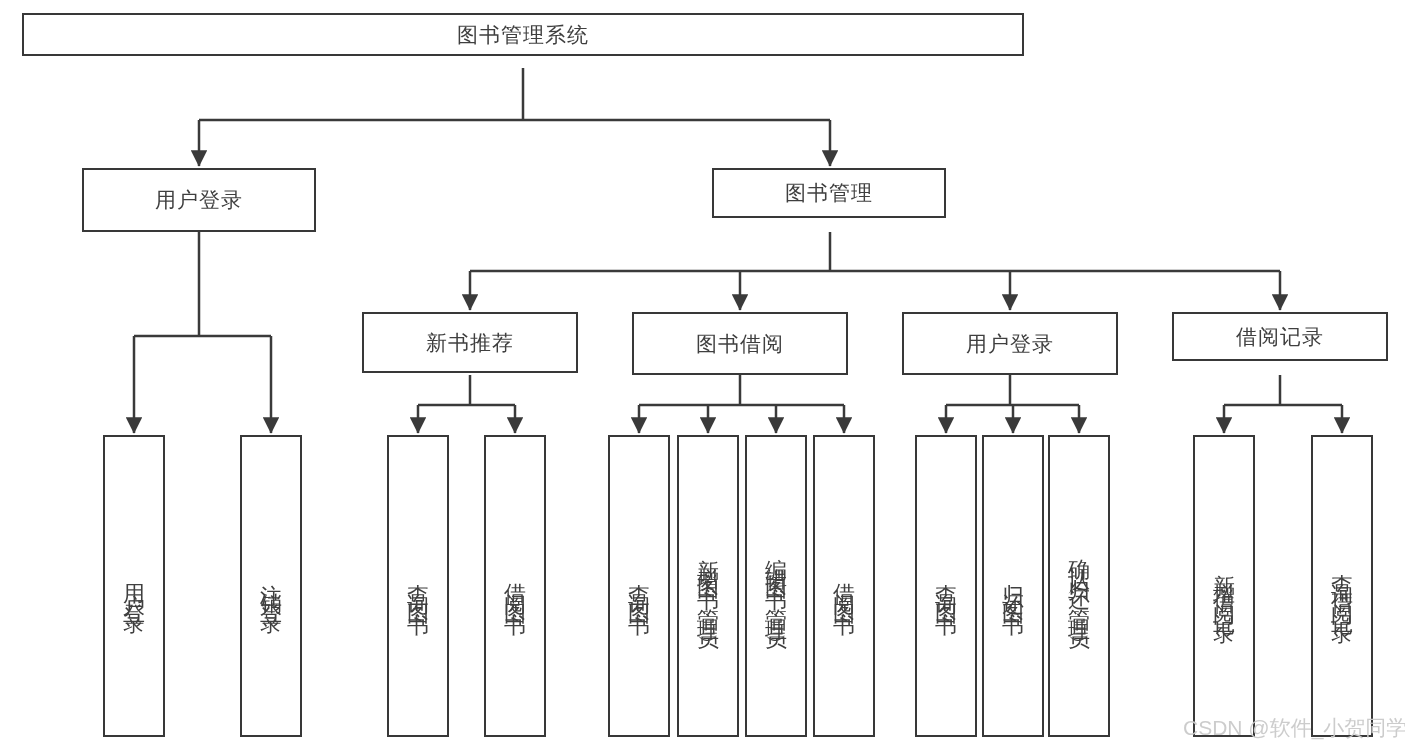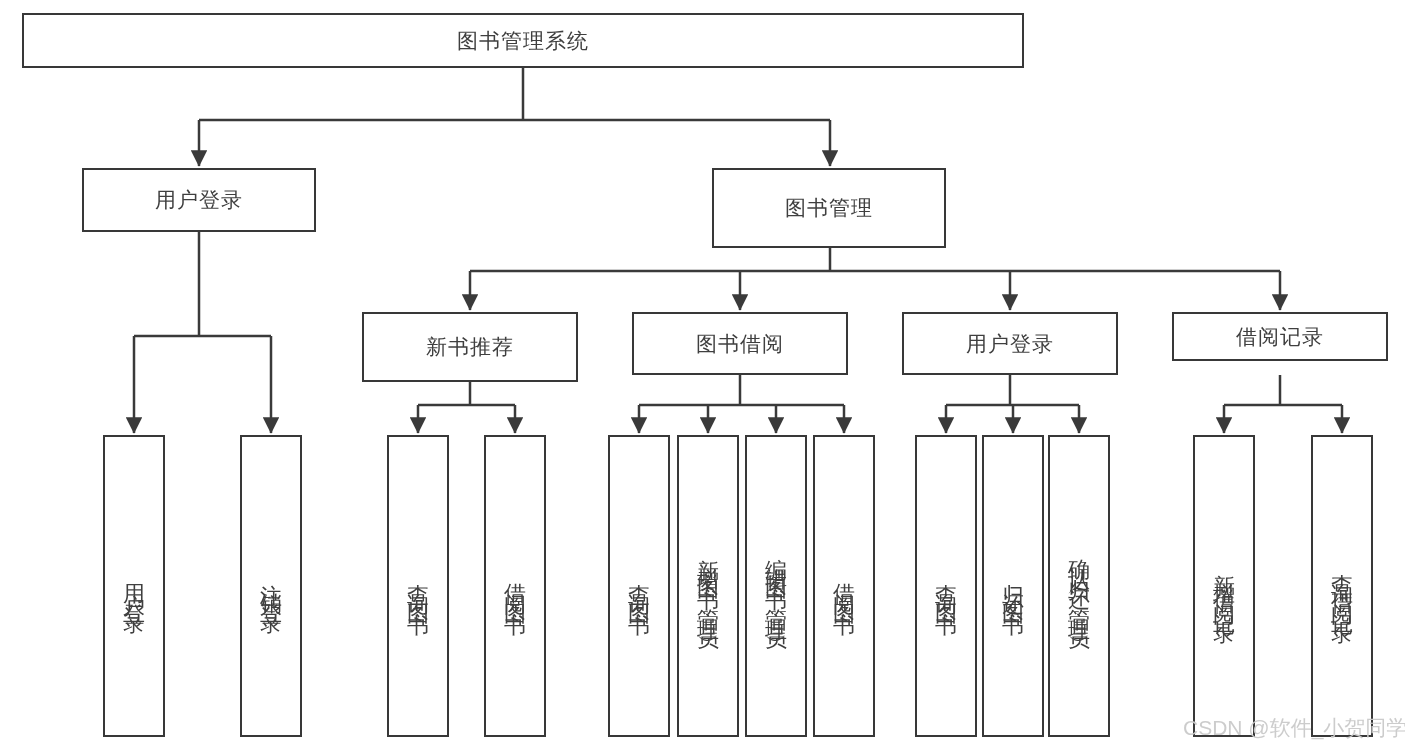--- a/index.html
+++ b/index.html
@@ -102,32 +102,32 @@
 
       <path d="M946 405 V433" marker-end="url(#arw)"></path>
       <path d="M1013 405 V433" marker-end="url(#arw)"></path>
       <path d="M1079 405 V433" marker-end="url(#arw)"></path>
 
       <path d="M1224 405 V433" marker-end="url(#arw)"></path>
       <path d="M1342 405 V433" marker-end="url(#arw)"></path>
     </g>
   </svg>
 
-  <div class="node hnode" style="left:22px; top:13px; width:1002px; height:55px;text-align:center;">
+  <div class="node hnode" style="left:22px; top:13px; width:1002px; height:43px;text-align:center;">
     <span>图书管理系统</span>
   </div>
 
   <div class="node hnode" style="left:82px; top:168px; width:234px; height:64px;">
     <span>用户登录</span>
   </div>
-  <div class="node hnode" style="left:712px; top:168px; width:234px; height:80px;">
+  <div class="node hnode" style="left:712px; top:168px; width:234px; height:50px;">
     <span>图书管理</span>
   </div>
 
-  <div class="node hnode" style="left:362px; top:312px; width:216px; height:70px;">
+  <div class="node hnode" style="left:362px; top:312px; width:216px; height:61px;">
     <span>新书推荐</span>
   </div>
   <div class="node hnode" style="left:632px; top:312px; width:216px; height:63px;">
     <span>图书借阅</span>
   </div>
   <div class="node hnode" style="left:902px; top:312px; width:216px; height:63px;">
     <span>用户登录</span>
   </div>
   <div class="node hnode" style="left:1172px; top:312px; width:216px; height:49px;">
     <span>借阅记录</span>

